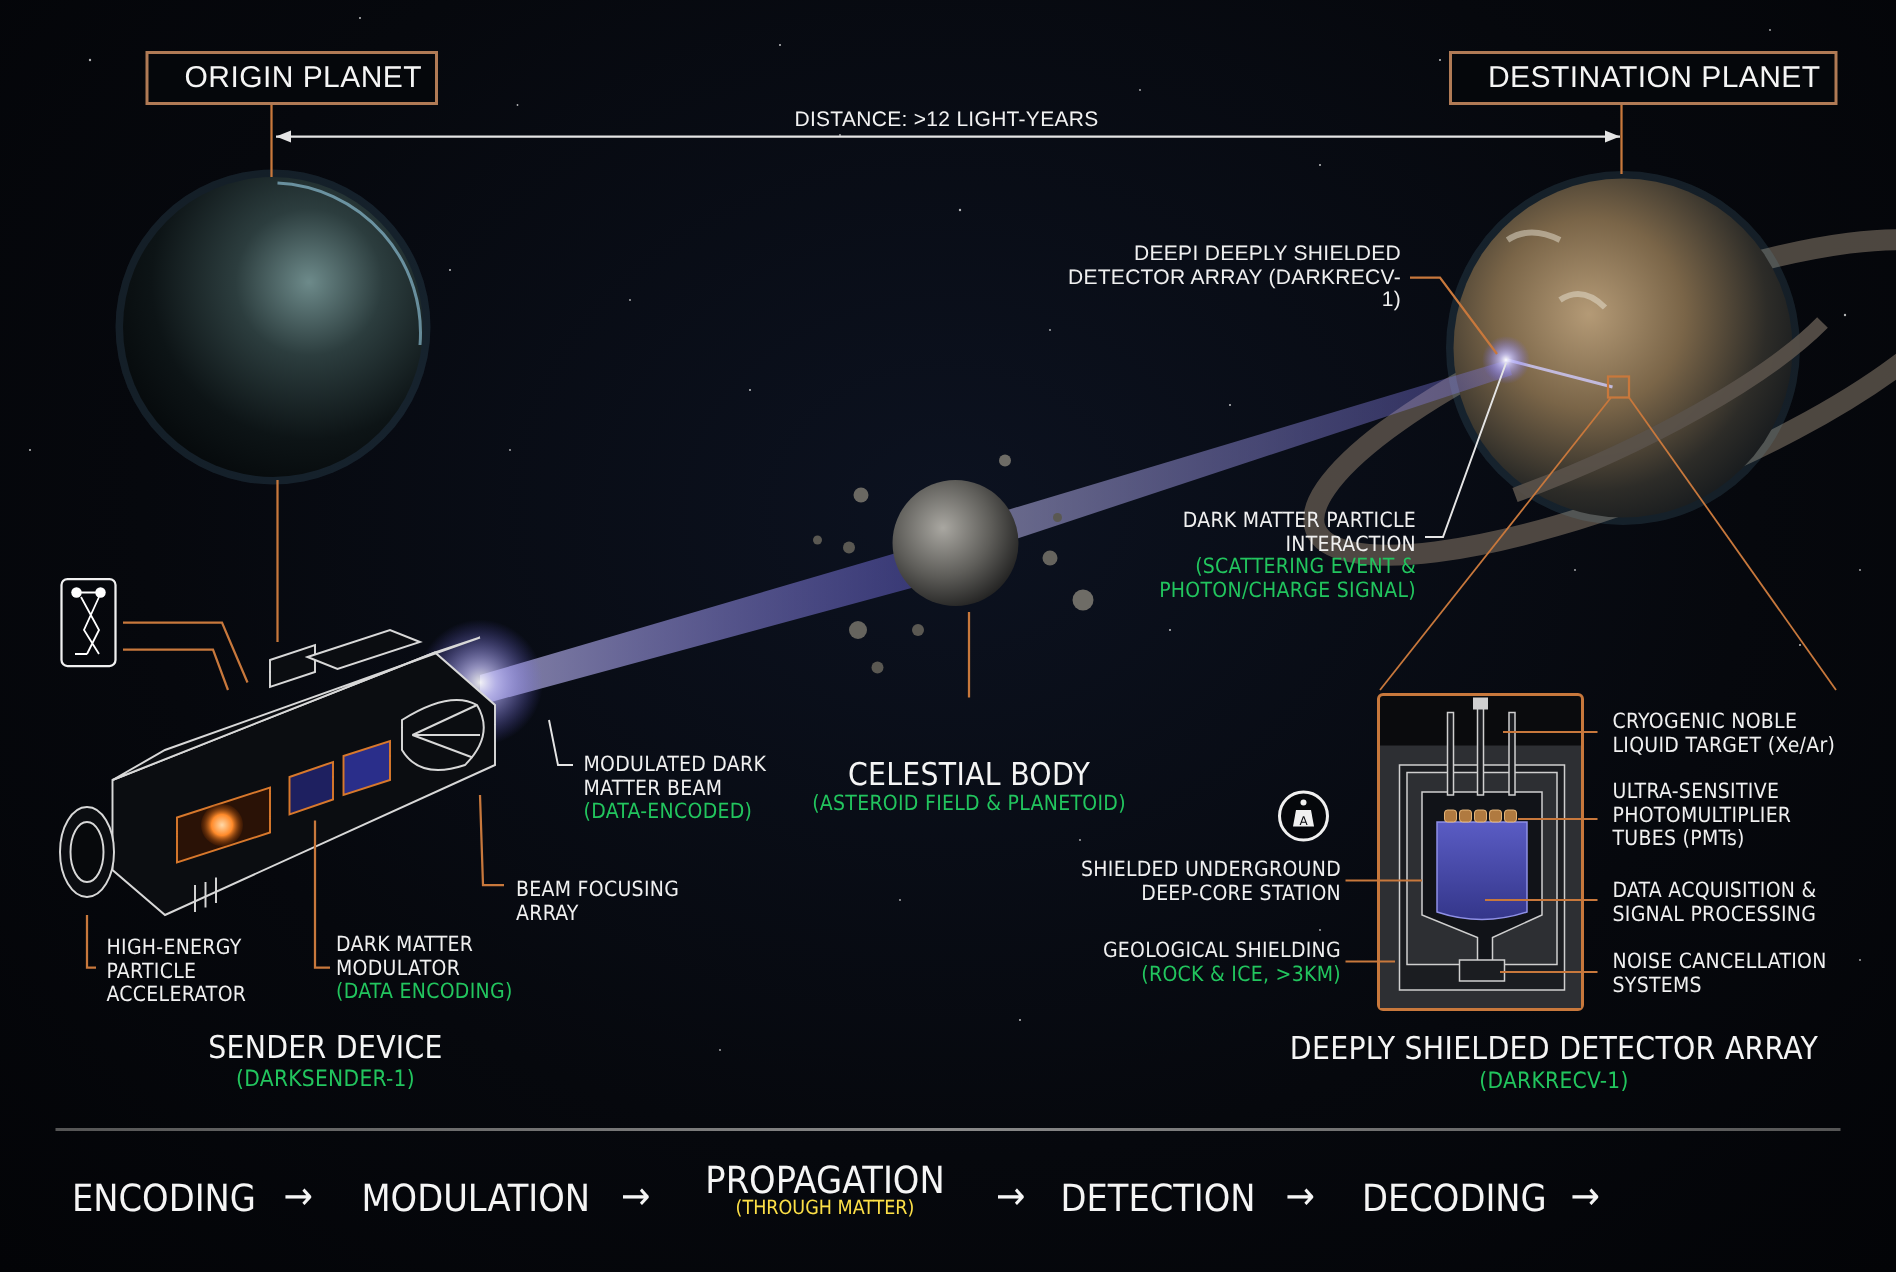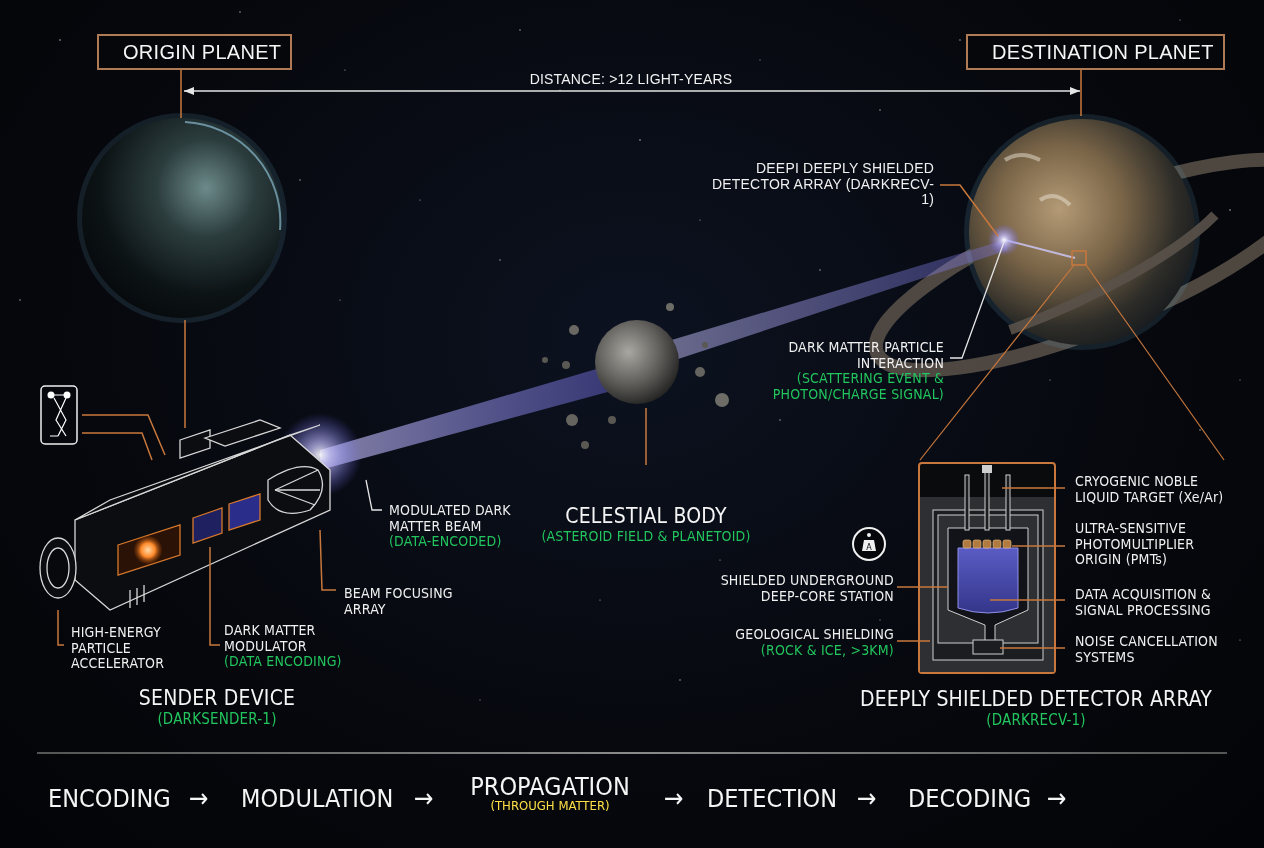--- a/index.html
+++ b/index.html
@@ -269,21 +269,21 @@
   <div class="lbl">GEOLOGICAL SHIELDING</div>
   <div class="sub">(ROCK &amp; ICE, &gt;3KM)</div>
 </div>
 <div class="txt" style="left:1075px;top:474px;width:185px;">
   <div class="lbl">CRYOGENIC NOBLE</div>
   <div class="lbl" style="text-transform:none;">LIQUID TARGET (Xe/Ar)</div>
 </div>
 <div class="txt" style="left:1075px;top:521px;width:185px;">
   <div class="lbl">ULTRA-SENSITIVE</div>
   <div class="lbl">PHOTOMULTIPLIER</div>
-  <div class="lbl" style="text-transform:none;">ORIGIN (PMTs)</div>
+  <div class="lbl" style="text-transform:none;">TUBES (PMTs)</div>
 </div>
 <div class="txt" style="left:1075px;top:587px;width:185px;">
   <div class="lbl">DATA ACQUISITION &amp;</div>
   <div class="lbl">SIGNAL PROCESSING</div>
 </div>
 <div class="txt" style="left:1075px;top:634px;width:185px;">
   <div class="lbl">NOISE CANCELLATION</div>
   <div class="lbl">SYSTEMS</div>
 </div>
 <div class="txt center" style="left:838px;top:688px;width:396px;">

